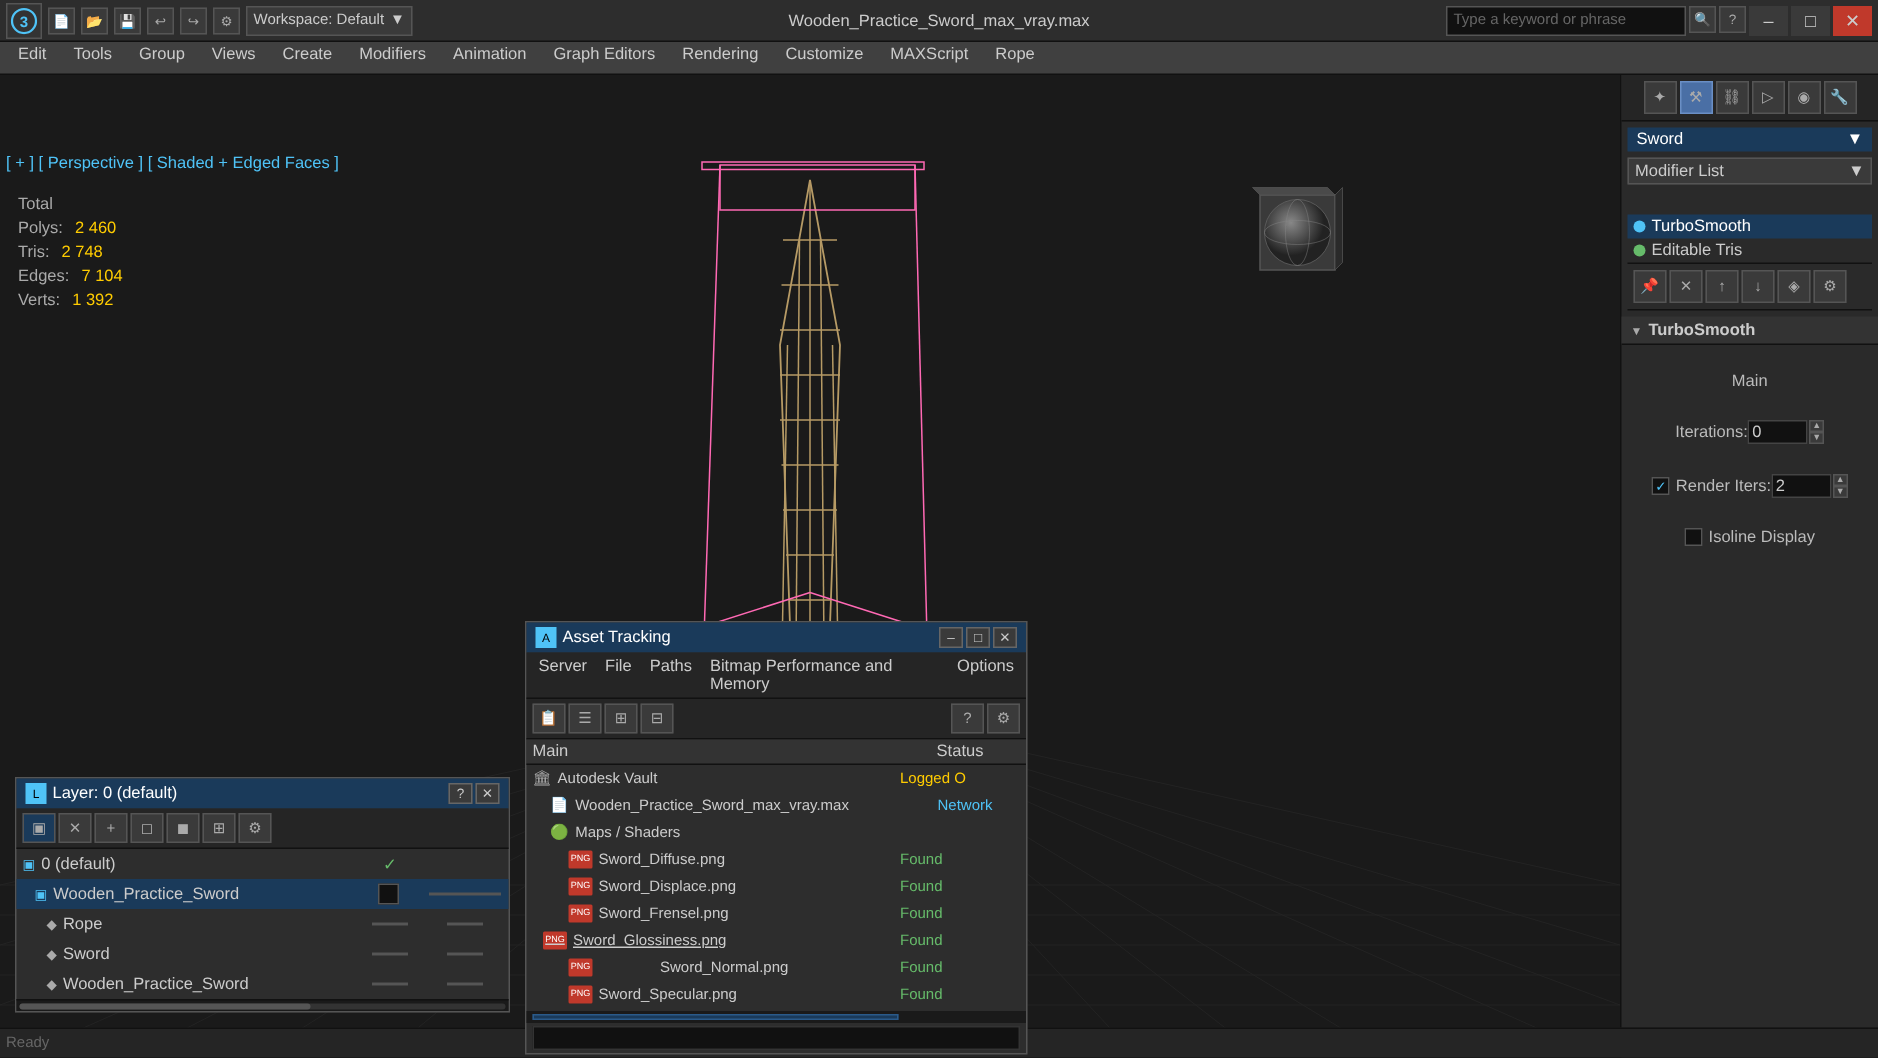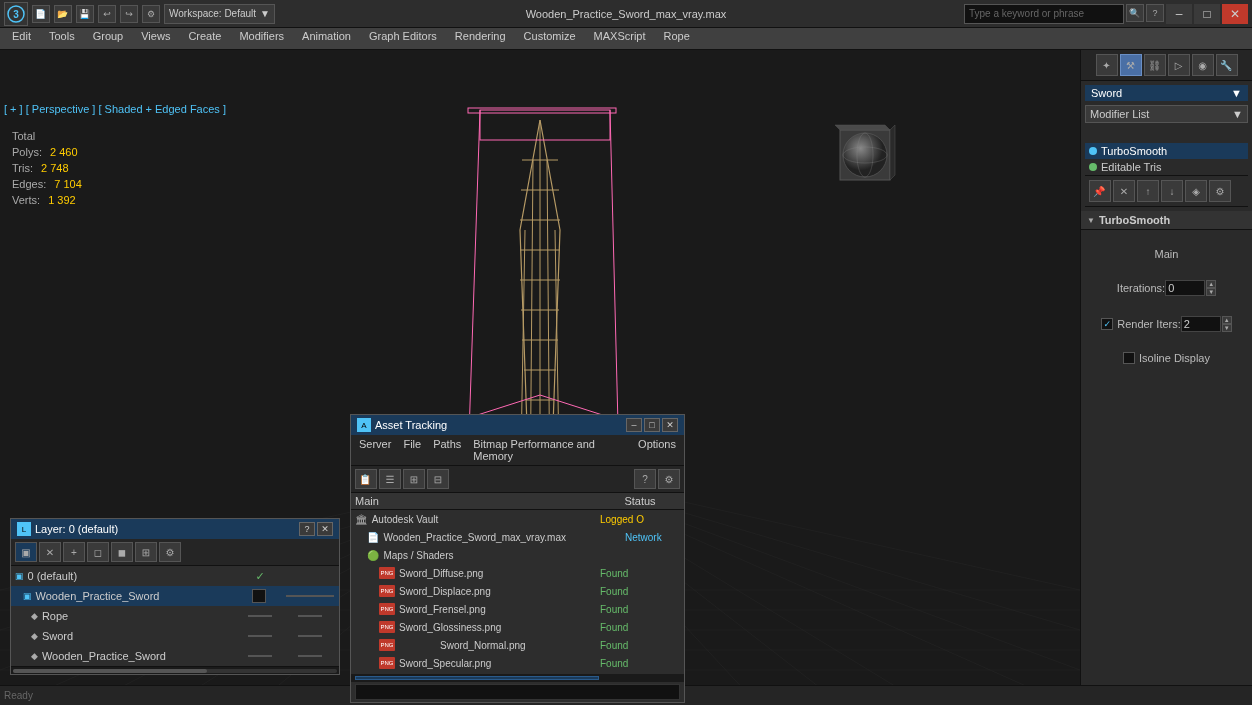--- a/index.html
+++ b/index.html
@@ -1057,21 +1057,21 @@
 
   <div class="asset-row">
     <div class="asset-row-name" style="margin-left:24px;">
       <span class="asset-png-icon">PNG</span>
       <span>Sword_Frensel.png</span>
     </div>
     <div class="asset-row-status asset-found">Found</div>
   </div>
 
   <div class="asset-row">
-    <div class="asset-row-name" style="margin-left:24px;">
+    <div class="asset-row-name" style="margin-left:7px;text-decoration:underline;">
       <span class="asset-png-icon">PNG</span>
       <span>Sword_Glossiness.png</span>
     </div>
     <div class="asset-row-status asset-found">Found</div>
   </div>
 
   <div class="asset-row">
     <div class="asset-row-name" style="margin-left:24px;gap:45px;">
       <span class="asset-png-icon">PNG</span>
       <span>Sword_Normal.png</span>

